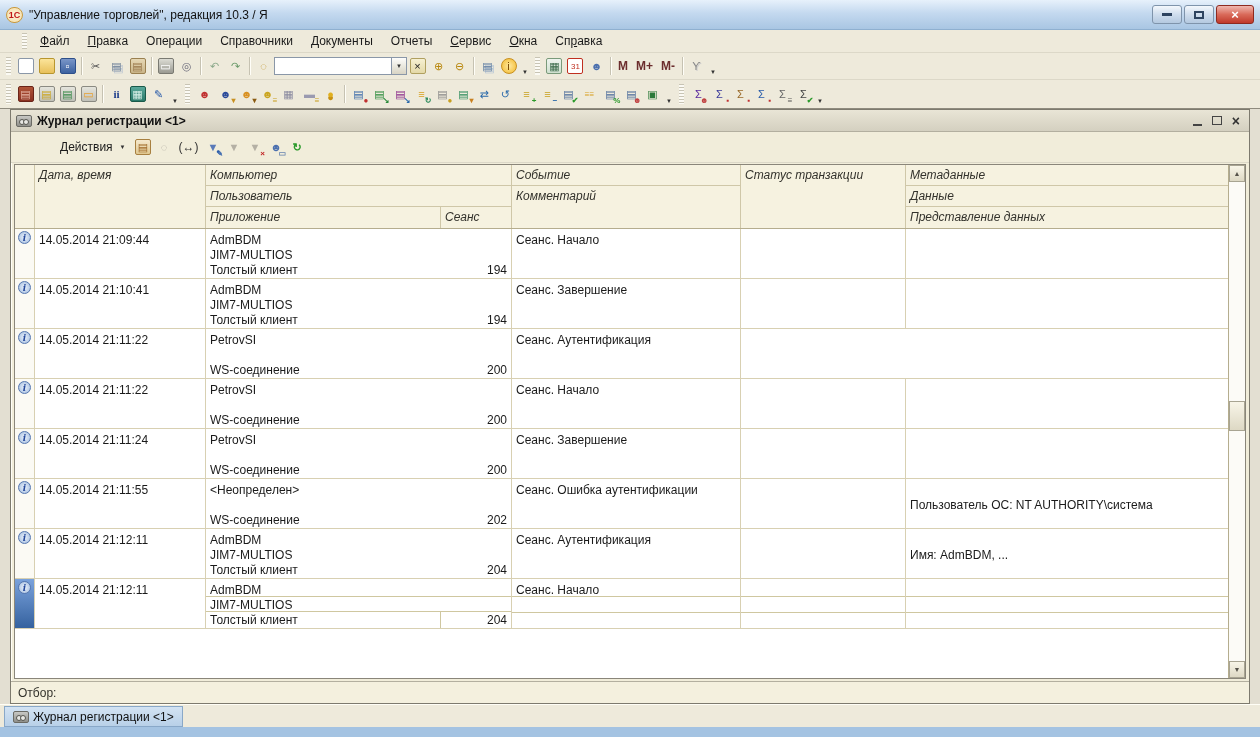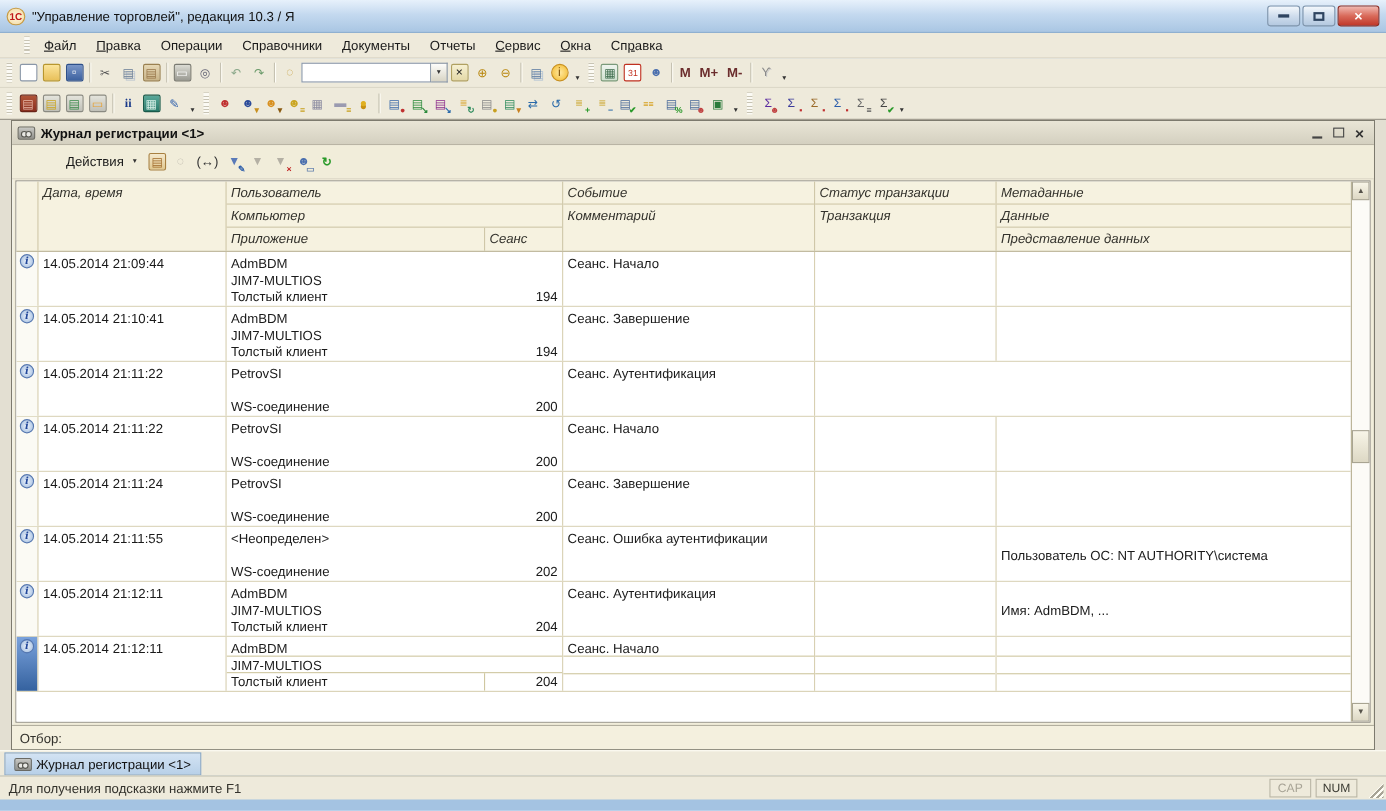--- a/index.html
+++ b/index.html
@@ -420,34 +420,33 @@
         </div>
 
       <div class="iw-body">
         <div class="gridcol">
           <div class="ghead">
             <div class="hc c-ind"></div>
             <div class="hc c-date">
                 <div class="hcell h63">Дата, время</div>
               </div>
             <div class="hc c-user">
+              <div class="hcell">Компьютер</div>
               <div class="hcell">Пользователь</div>
-              <div class="hcell">Компьютер</div>
               <div class="hrow">
                 <div class="hcell c-app">Приложение</div>
                 <div class="hcell c-sess-h">Сеанс</div>
               </div>
             </div>
             <div class="hc c-event">
               <div class="hcell">Событие</div>
               <div class="hcell h42">Комментарий</div>
             </div>
             <div class="hc c-status">
               <div class="hcell">Статус транзакции</div>
-              <div class="hcell h42">Транзакция</div>
             </div>
             <div class="hc c-meta">
               <div class="hcell">Метаданные</div>
               <div class="hcell">Данные</div>
               <div class="hcell">Представление данных</div>
             </div>
           </div>
           <div class="gbody" id="rows">
               <div class="brow">
                 <div class="ind-cell">
@@ -708,21 +707,15 @@
     </div>
   </div>
 
   <div class="taskbar">
     <span class="task-tab">
       <span class="jicon"></span>
       <span>Журнал регистрации &lt;1&gt;</span>
     </span>
   </div>
 
-  <div class="statusbar">
-    <span class="sb-hint">Для получения подсказки нажмите F1</span>
-    <span class="sb-cell dim">CAP</span>
-    <span class="sb-cell on">NUM</span>
-    <span class="grip-resize"></span>
-  </div>
 
   <div class="bluestrip"></div>
 </div>
 
 </body></html>

